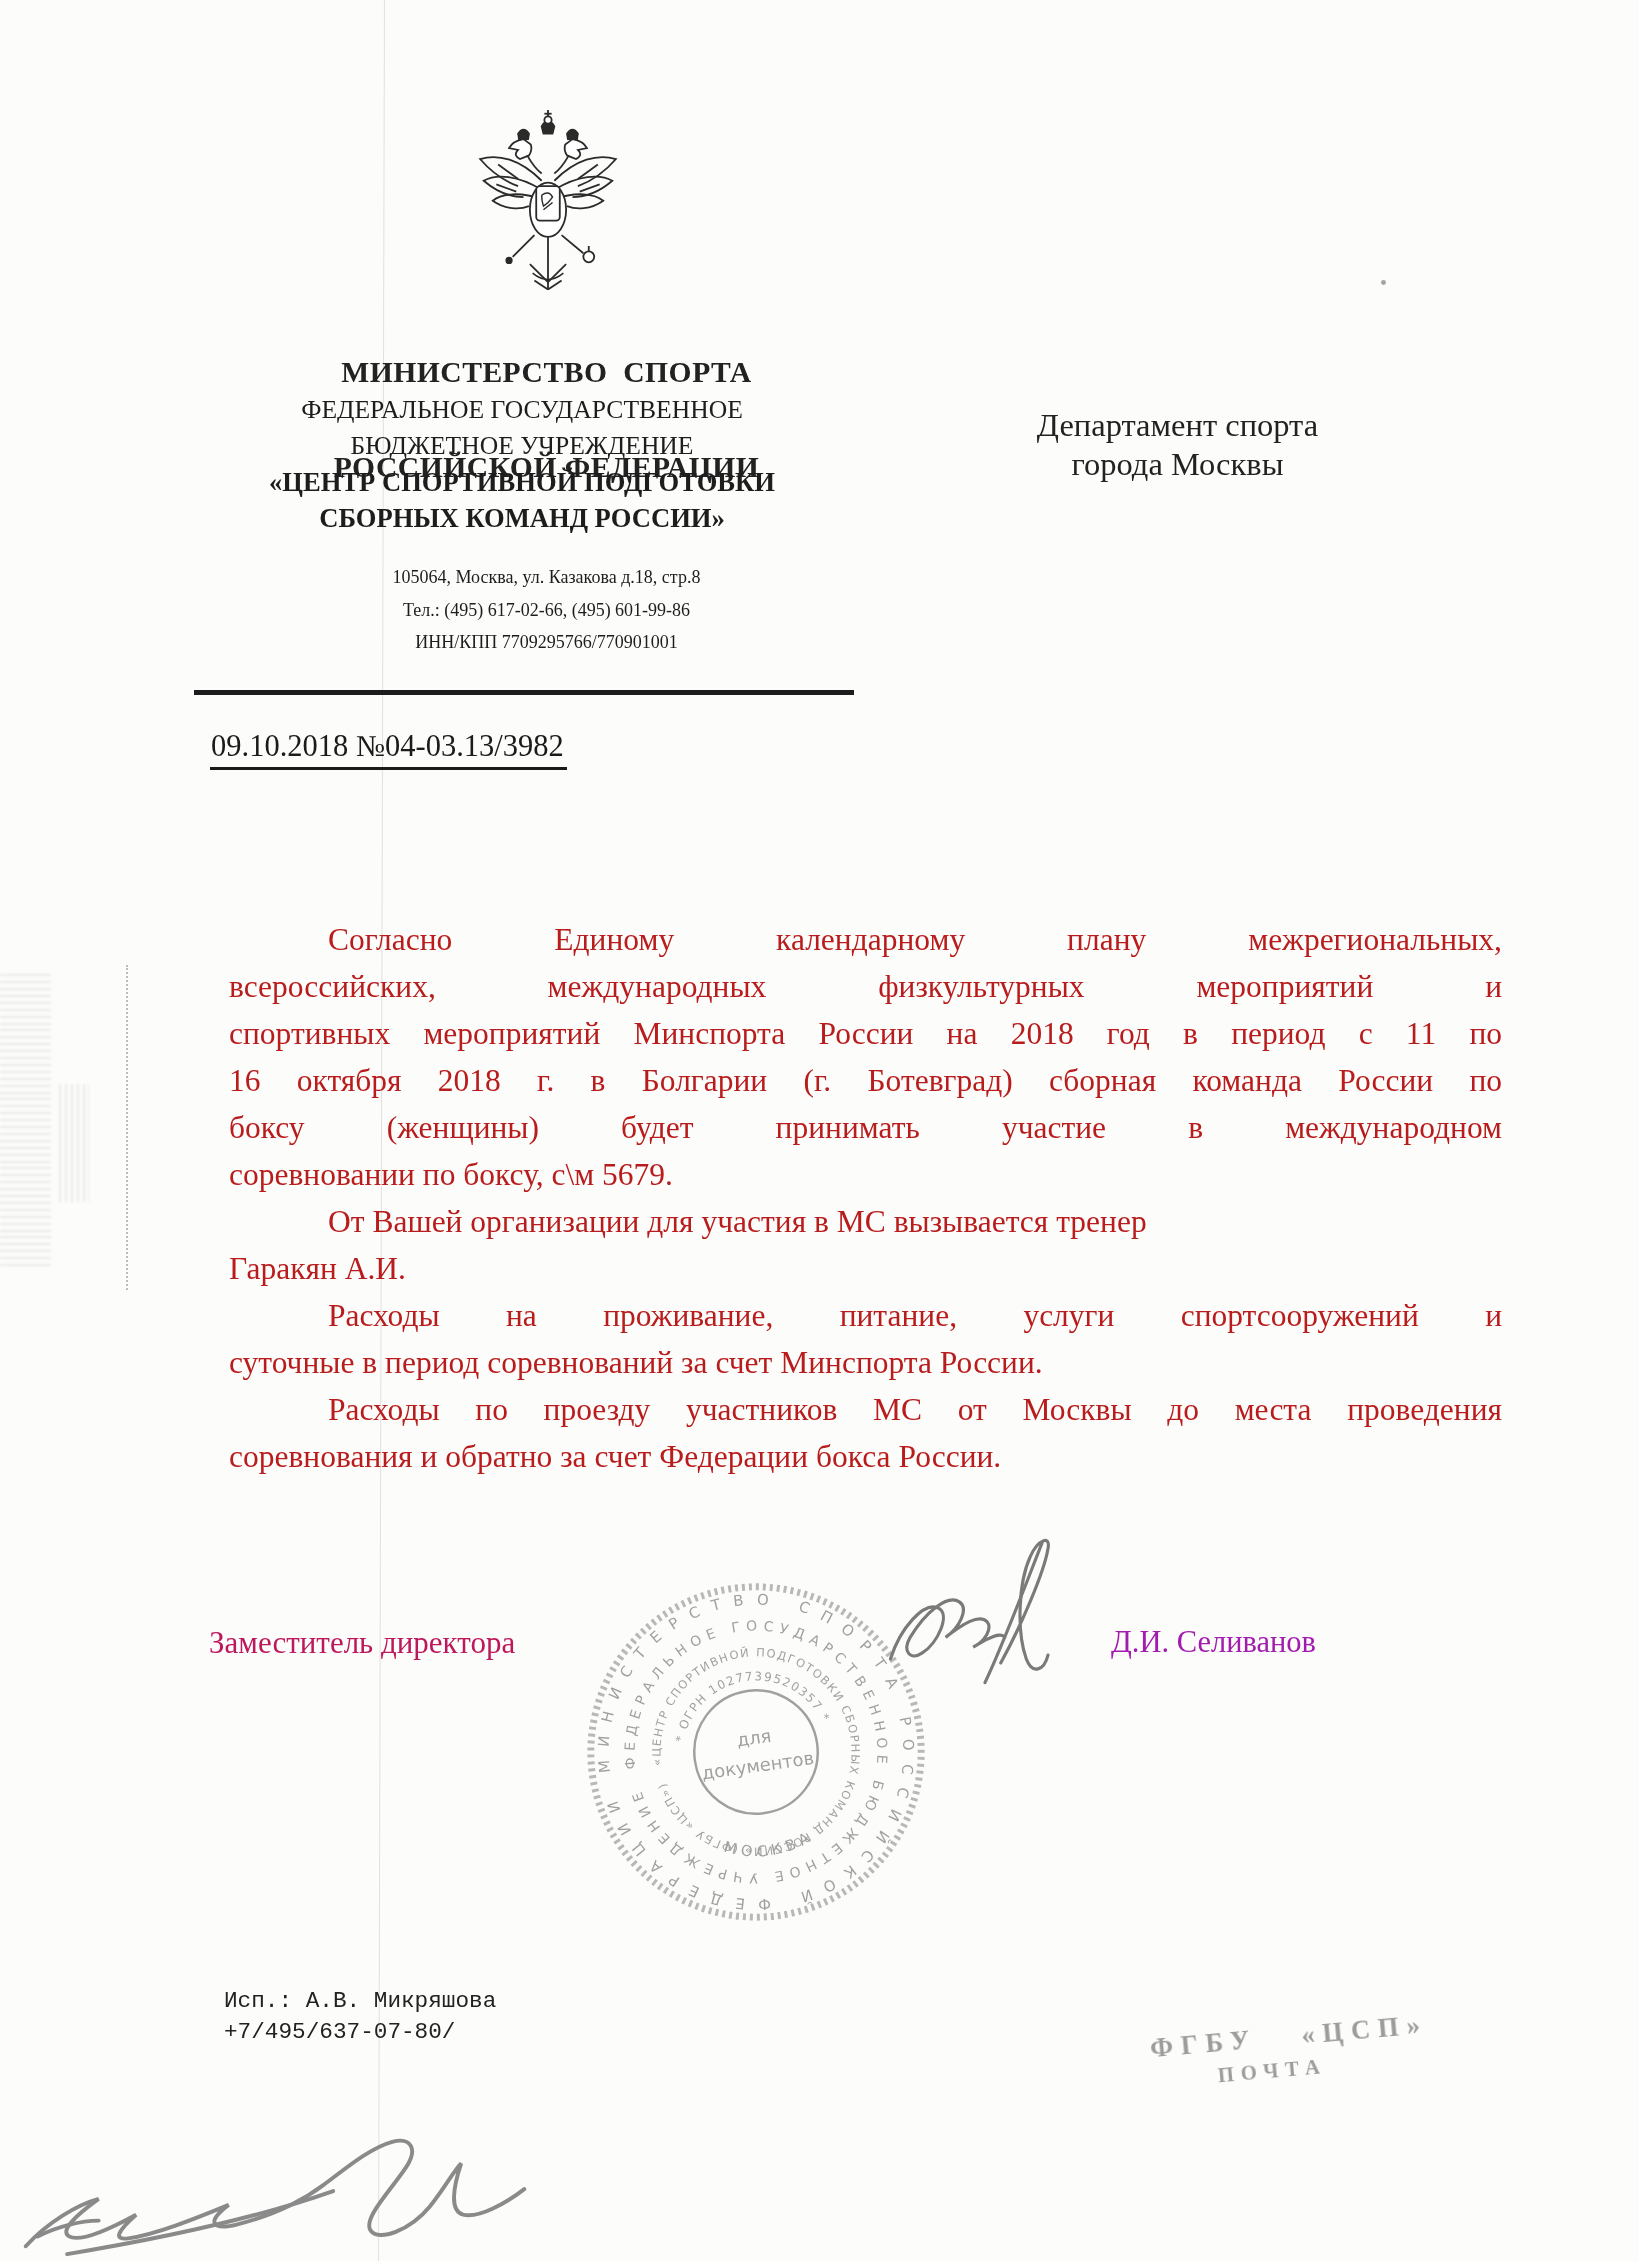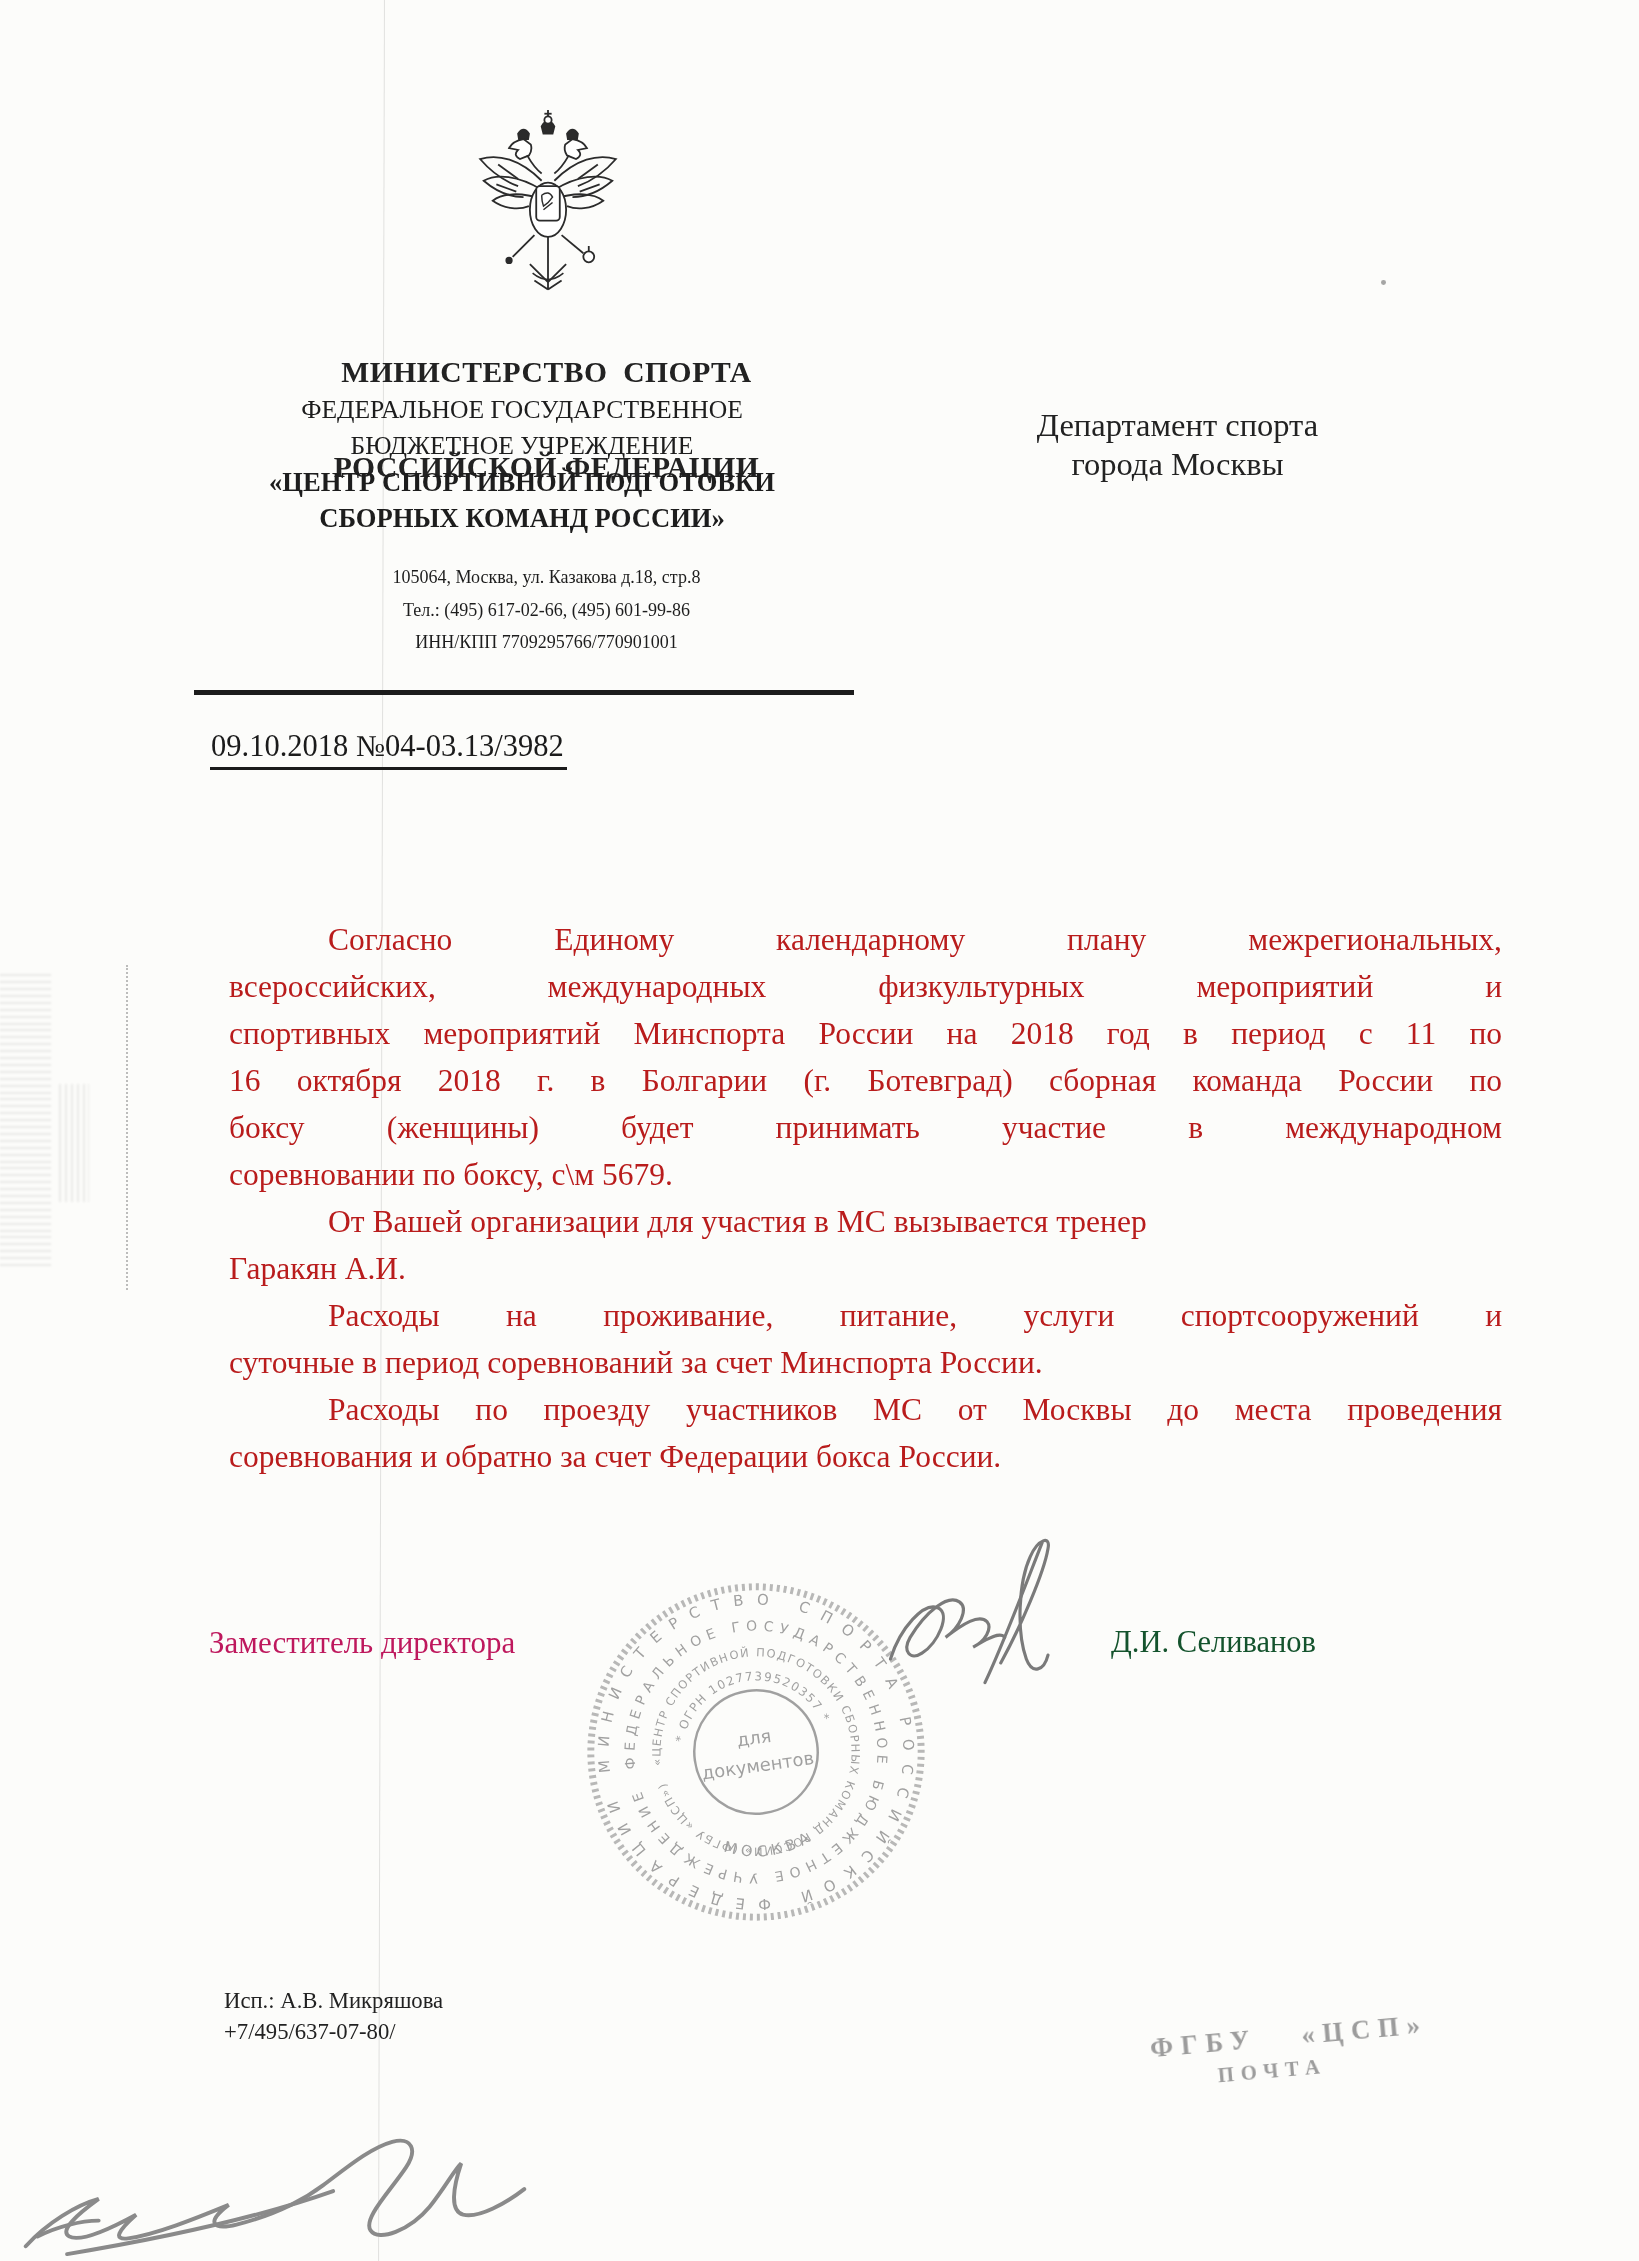--- a/index.html
+++ b/index.html
@@ -26,31 +26,31 @@
   .refnum span{display:inline-block;border-bottom:3.9px solid #1b1b1b;padding:0 3px 3px 1px;}
 
   
   .body{position:absolute;left:229px;top:916px;width:1273px;font-size:31.5px;color:#b91c1c;}
   .bl{height:47px;line-height:47px;white-space:normal;}
   .ind{text-indent:99px;}
   .jst{text-align:justify;text-align-last:justify;}
 
   
   .position{position:absolute;left:209px;top:1625px;font-size:31px;color:#be185d;}
-  .signname{position:absolute;left:1111px;top:1625px;font-size:30.5px;color:#14532d;}
+  .signname{position:absolute;left:1111px;top:1625px;font-size:30.5px;color:#a21caf;}
 
   
   .stamp{position:absolute;left:557px;top:1553px;width:398px;height:398px;opacity:.88;}
   .handsig{position:absolute;left:855px;top:1529px;width:256px;height:197px;}
   .mailstamp{position:absolute;left:1151px;top:2021px;transform:rotate(-5deg);color:#9c9c9c;filter:blur(0.3px);}
   .mailstamp .l1{font-size:26.6px;letter-spacing:7.9px;word-spacing:29.6px;font-weight:bold;}
   .mailstamp .l2{font-size:20.7px;letter-spacing:6.9px;margin:5.9px 0 0 65px;font-weight:bold;}
   .scribble{position:absolute;left:7.9px;top:2126px;width:532px;height:136px;}
 
-  .executor{position:absolute;left:224px;top:1986px;font-size:22.7px;line-height:30.5px;color:#222;}
+  .executor{position:absolute;left:224px;top:1986px;font-size:22.7px;line-height:30.5px;color:#222;font-family:Liberation Mono, monospace;}
 </style>
 </head>
 <body>
 
 <div id="page">
 
   <div class="fold"></div>
   <div class="noise1"></div>
   <div class="noise2"></div>
   <div class="noise3"></div>

